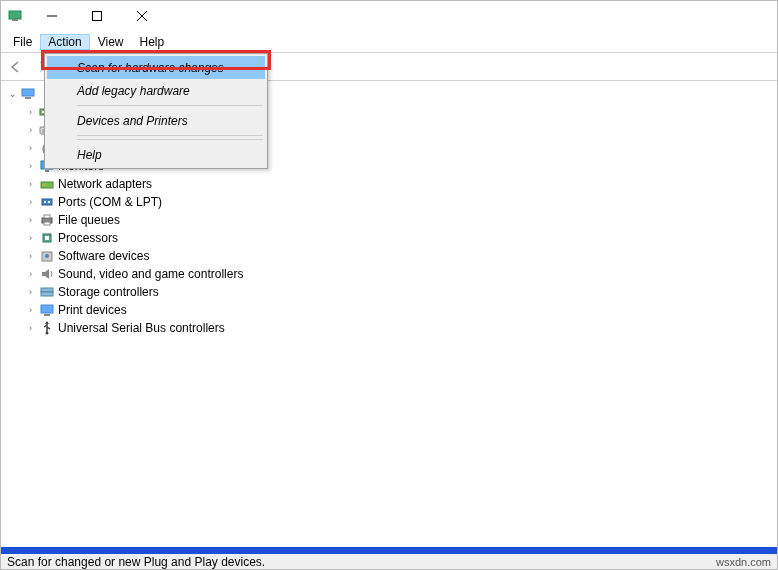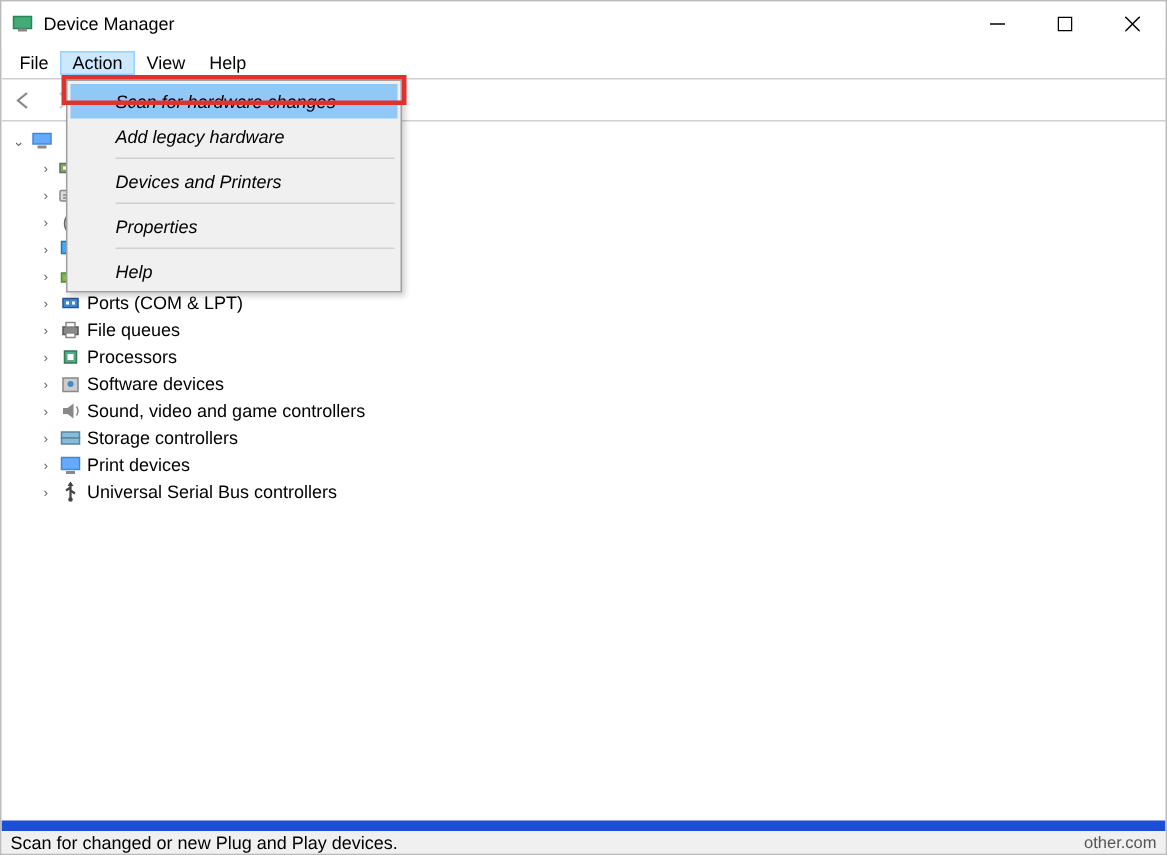--- a/index.html
+++ b/index.html
@@ -47,21 +47,20 @@
 </head>
 <body>
 
 <div class="titlebar">
   <span class="app-icon">
     <svg viewBox="0 0 16 16">
         <rect x="2" y="3" width="12" height="8" fill="#4a7" stroke="#285"></rect>
         <rect x="5" y="11" width="6" height="2" fill="#888"></rect>
       </svg>
   </span>
-  <span class="title">Device Manager</span>
   <div class="win-controls">
     <div class="win-btn">
         <svg viewBox="0 0 10 10">
           <line x1="0" y1="5" x2="10" y2="5" stroke="#000"></line>
         </svg>
       </div>
     <div class="win-btn">
         <svg viewBox="0 0 10 10">
           <rect x="0.5" y="0.5" width="9" height="9" fill="none" stroke="#000"></rect>
         </svg>
@@ -97,21 +96,20 @@
 </div>
 
 <div class="dropdown-outline"></div>
 
 <div class="dropdown">
   <div class="dropdown-item highlighted">Scan for hardware changes</div>
   <div class="dropdown-item">Add legacy hardware</div>
   <div class="dropdown-sep"></div>
   <div class="dropdown-item">Devices and Printers</div>
   <div class="dropdown-sep"></div>
-  <div class="dropdown-item">Properties</div>
   <div class="dropdown-sep"></div>
   <div class="dropdown-item">Help</div>
 </div>
 
 <div class="tree">
   <div class="tree-root">
     <span class="expander">⌄</span>
     <span class="node-icon">
         <svg viewBox="0 0 16 16">
           <rect x="2" y="3" width="12" height="7" fill="#6af" stroke="#48c"></rect>
@@ -252,14 +250,14 @@
             <polygon points="8,1 6,4 10,4" fill="#444"></polygon>
           </svg>
         </span>
         <span>Universal Serial Bus controllers</span>
       </div>
     </div>
 </div>
 
 <div class="statusbar">
   <span class="status-text">Scan for changed or new Plug and Play devices.</span>
-  <span class="brand">other.com</span>
+  <span class="brand">wsxdn.com</span>
 </div>
 
 </body></html>

